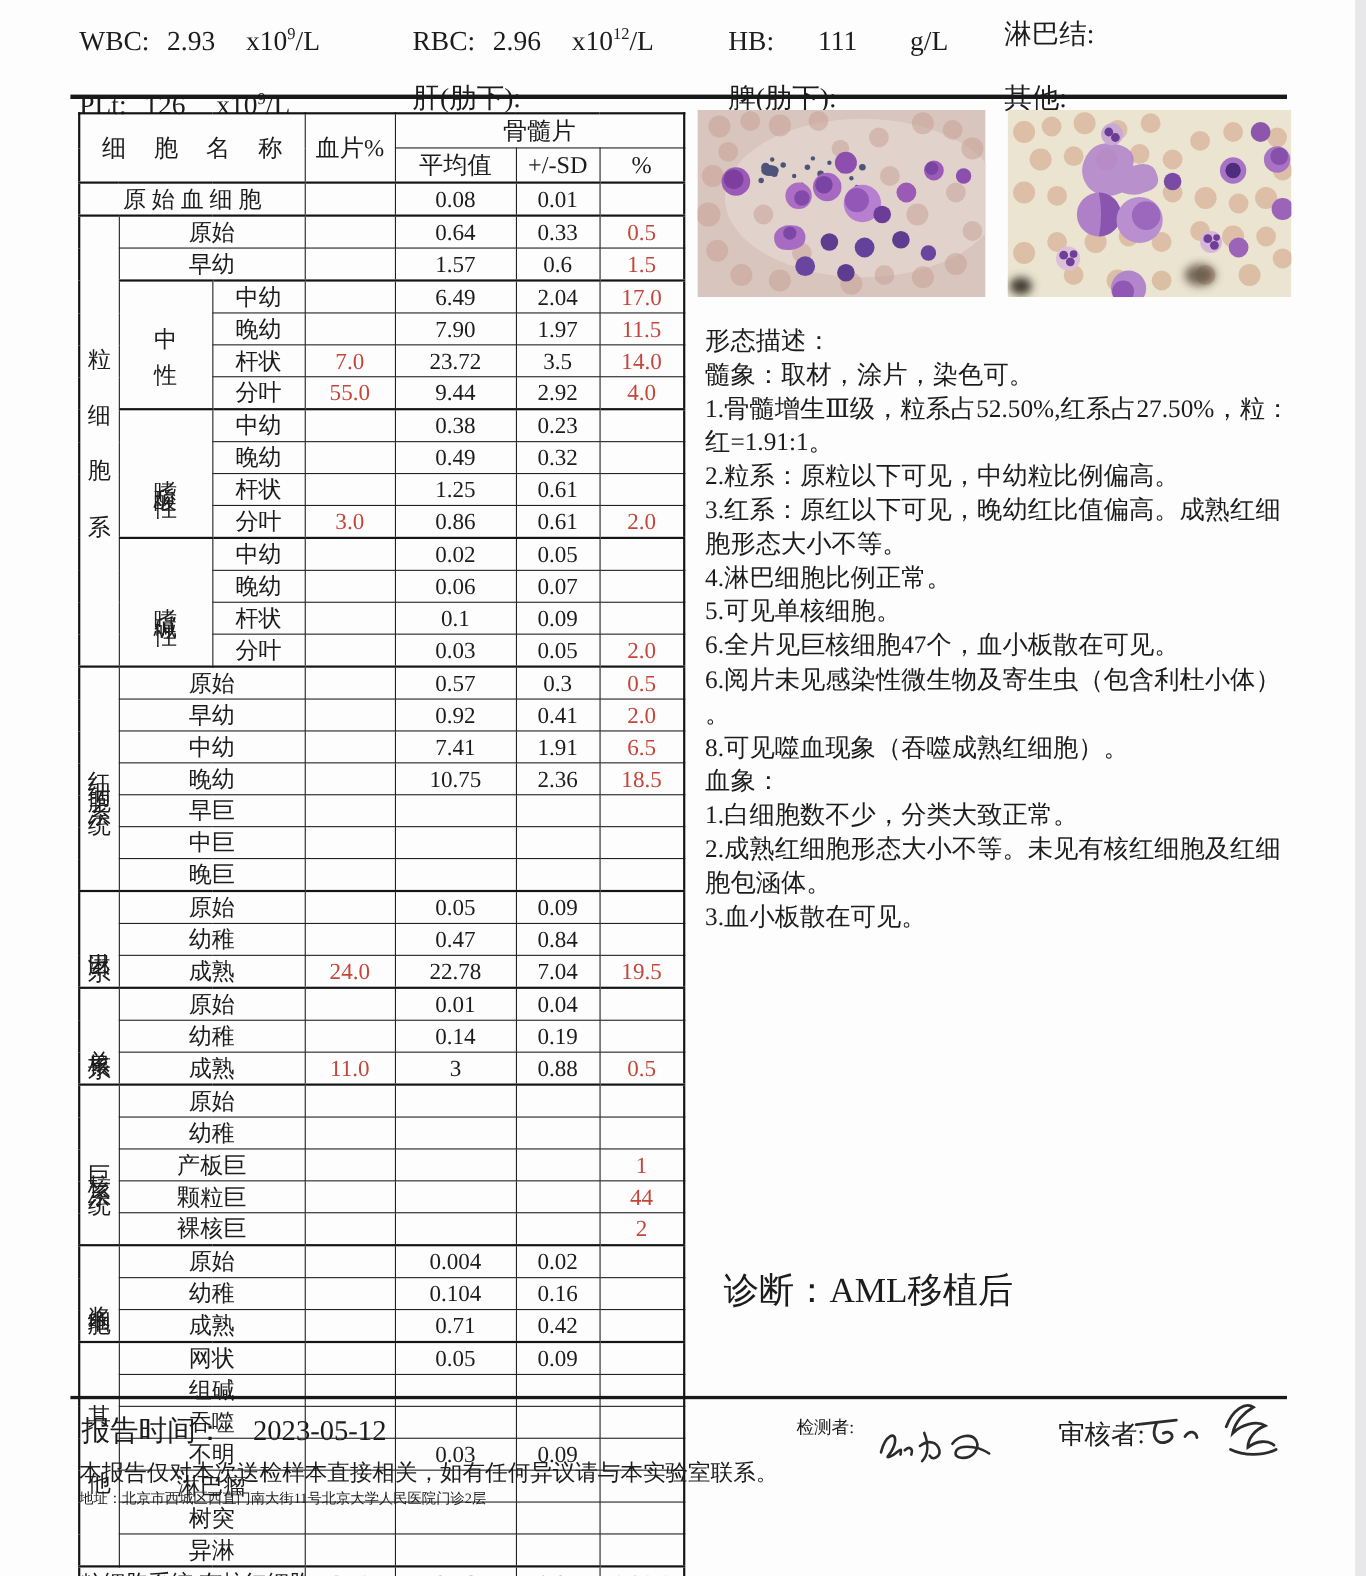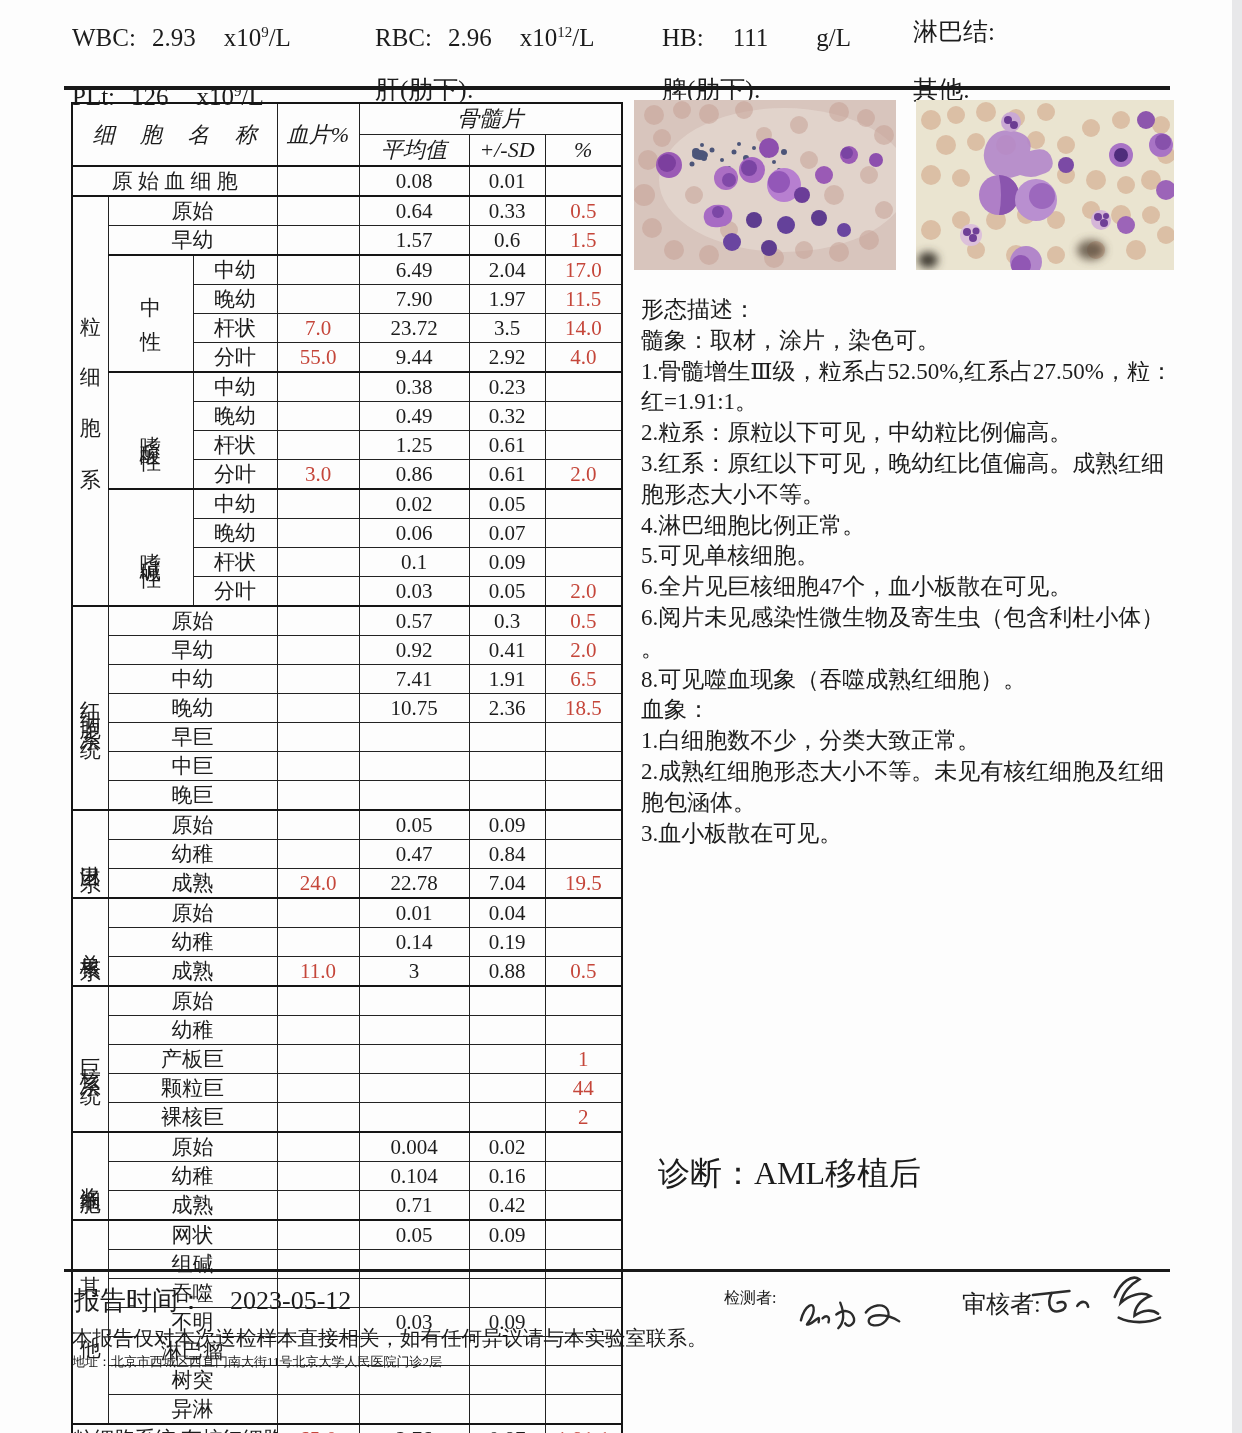--- a/index.html
+++ b/index.html
@@ -7,34 +7,34 @@
     width:1242px;height:1433px;position:relative;background:#fdfdfd;
     font-family:"Liberation Serif","DejaVu Serif",serif;color:#1c1c1c;overflow:hidden;
   }
   :root{--red:#c5463a;--ink:#1c1c1c;}
   .right-band{position:absolute;right:0;top:0;width:10px;height:1433px;background:#e8e8ea;}
   
   .top-info{position:absolute;left:72px;top:16px;width:1110px;display:grid;
     grid-template-columns:283px 267px 231px 1fr;row-gap:4px;font-size:25px;line-height:32px;gap:20px;}
   .info-cell .lab{margin-right:16px;}
   .info-cell .val{margin-right:28px;}
-  .info-cell.wide .lab{margin-right:29px;}
+  .info-cell.wide .lab{margin-right:40px;}
   .info-cell.wide .val{margin-right:48px;}
   .info-cell sup{font-size:15px;}
   .rule-top{position:absolute;left:64px;top:86px;width:1106px;height:4px;background:#191919;}
   .rule-bottom{position:absolute;left:64px;top:1269px;width:1106px;height:3px;background:#191919;}
   
   table.cells{position:absolute;left:71px;top:102px;width:550px;height:1161px;
     border-collapse:collapse;table-layout:fixed;border:2px solid #151515;}
   table.cells th,table.cells td{border:1px solid #222;padding:0;text-align:center;
     font-weight:normal;font-size:21px;overflow:hidden;white-space:nowrap;vertical-align:middle;}
   table.cells thead tr{height:25px;}
   table.cells thead th{font-size:22px;}
   th.h-name{font-size:26px;letter-spacing:0.45em;text-indent:0.45em;}
-  table.cells thead{border-bottom:2px solid #6d28d9;font-style:italic;}
+  table.cells thead{border-bottom:2px solid #6d28d9;}
   tr.sec td{border-top-width:2px;border-top-color:#151515;}
   td.grp{writing-mode:vertical-rl;text-orientation:upright;font-size:21px;padding:2px 0;}
   td.red,.red{color:var(--red);}
   td.tight{font-size:19px;letter-spacing:-0.5px;}
   
   .photo{position:absolute;top:100px;}
   .photo svg{display:block;}
   
   .morph{position:absolute;left:641px;top:295px;width:545px;font-size:23px;line-height:30.8px;}
   .morph .mline{white-space:nowrap;}

